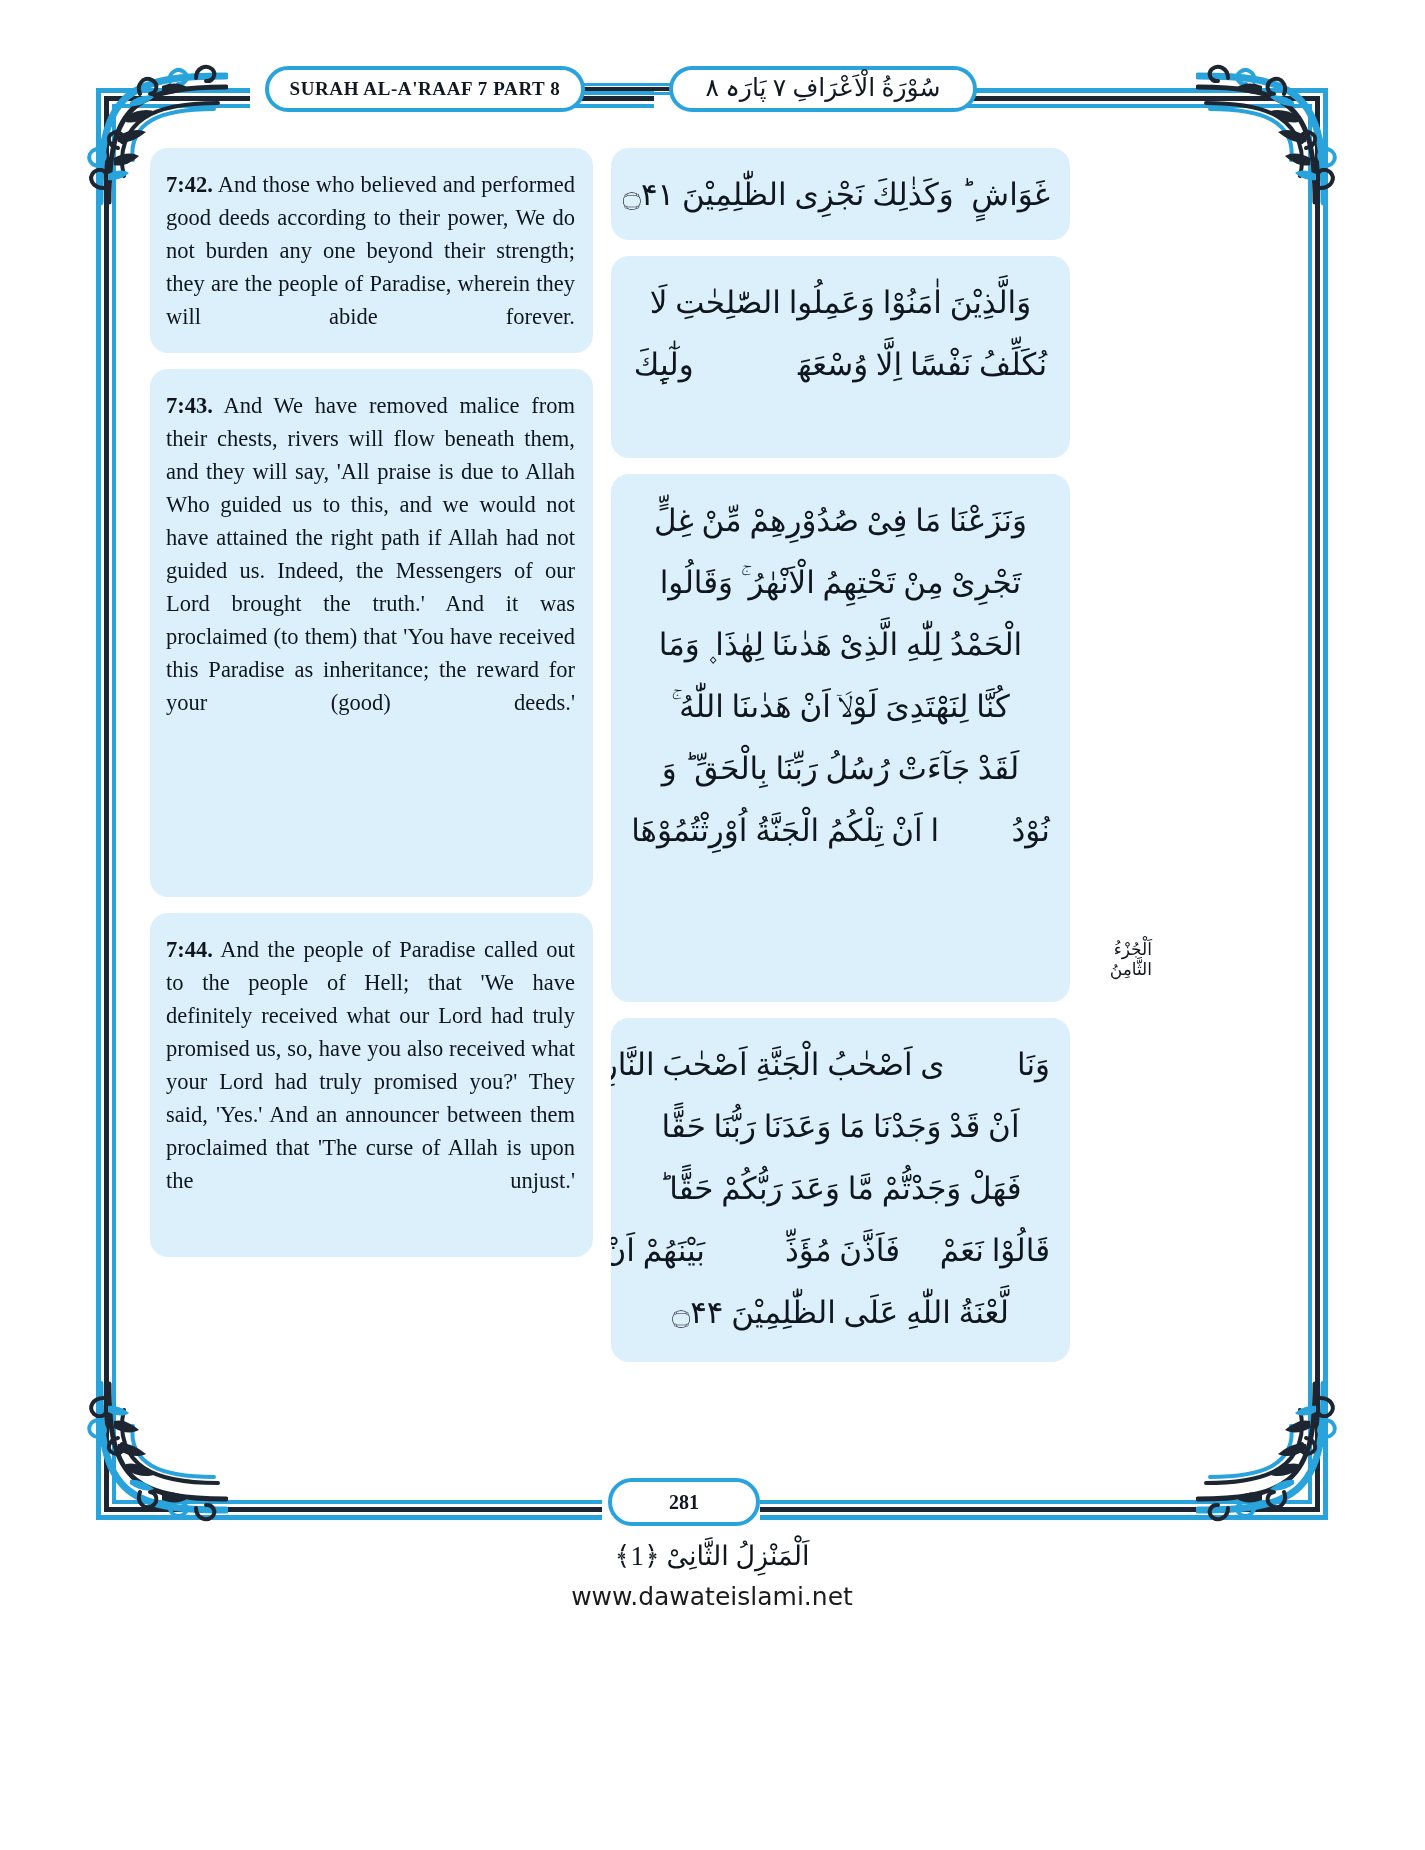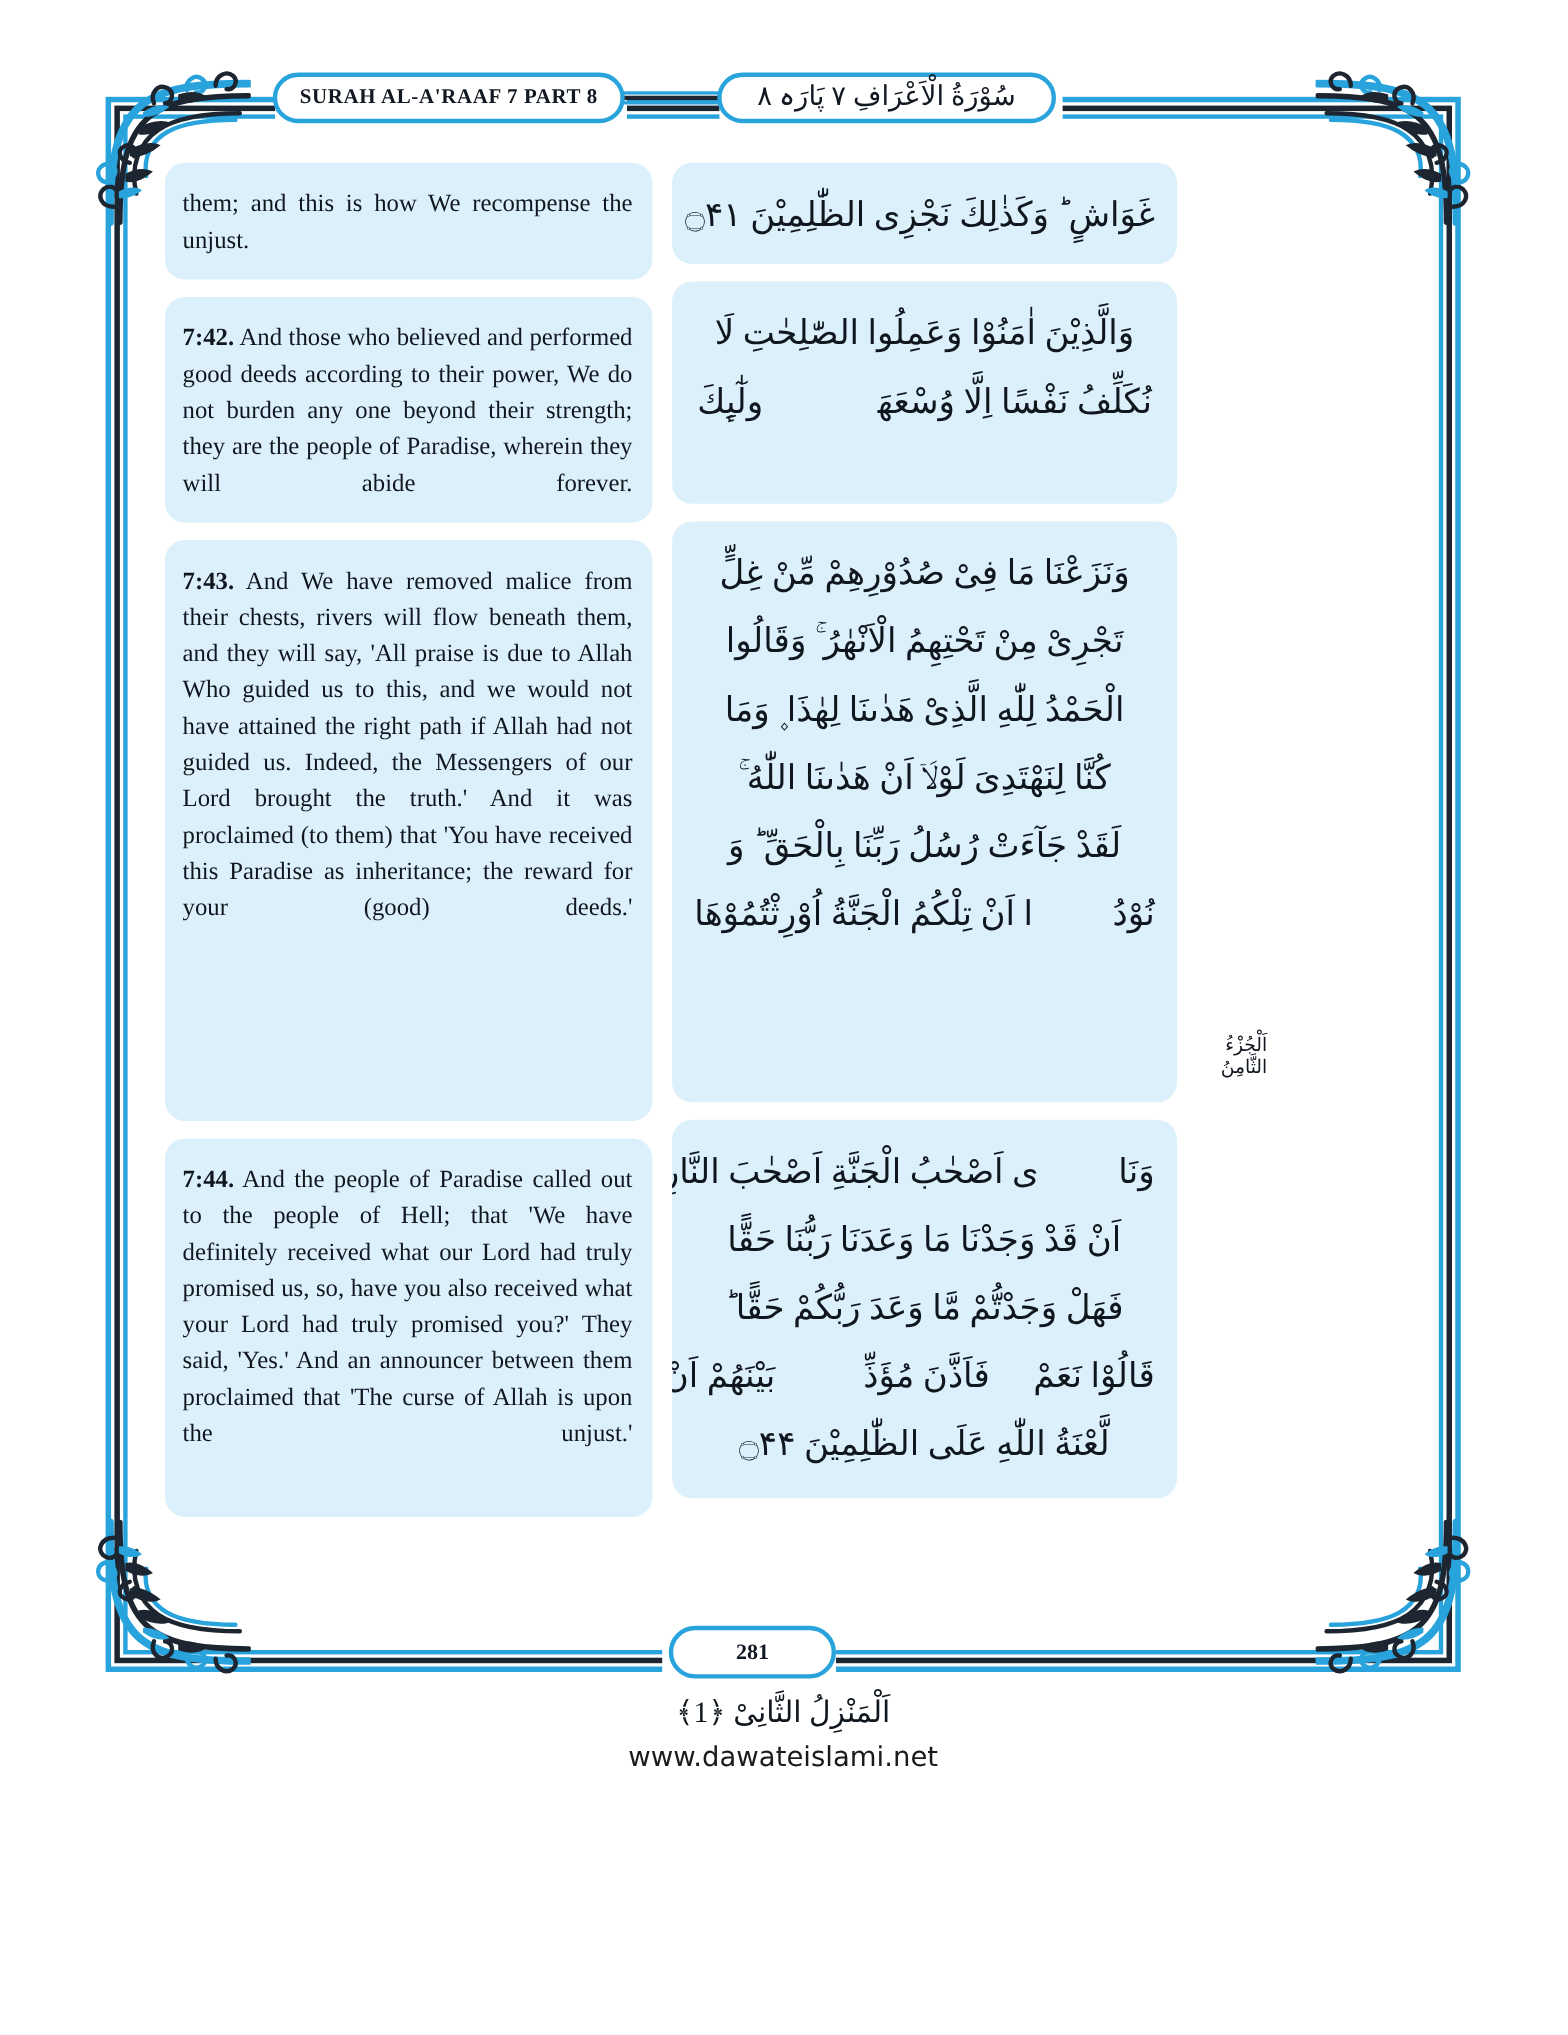--- a/index.html
+++ b/index.html
@@ -57,21 +57,21 @@
   
   .rule-gap {
     position: absolute;
     background: #fff;
     pointer-events: none;
   }
 
   
   .header-zone {
     position: absolute;
-    left: 104px;
+    left: 121px;
     top: 66px;
     width: 1200px;
     height: 64px;
   }
   .cap {
     position: absolute;
     top: 0;
     height: 46px;
     background: #fff;
     border: 4px solid #29a3dc;
@@ -375,23 +375,20 @@
       <span class="cap-text">SURAH AL-A'RAAF 7 PART 8</span>
     </div>
     <div class="cap cap-right">
       <span class="cap-text">سُوْرَةُ الْاَعْرَافِ ٧ پَارَہ ٨</span>
     </div>
   </div>
 
   <div class="content">
 
     <div class="col-en">
-      <div class="verse-en" style="min-height:72px;">
-        <span class="vnum"></span><span>them; and this is how We recompense the unjust.</span>
-      </div>
       <div class="verse-en" style="min-height:202px;">
         <span class="vnum">7:42.</span> <span>And those who believed and performed good deeds according to their power, We do not burden any one beyond their strength; they are the people of Paradise, wherein they will abide forever.</span>
       </div>
       <div class="verse-en" style="min-height:528px;">
         <span class="vnum">7:43.</span> <span>And We have removed malice from their chests, rivers will flow beneath them, and they will say, 'All praise is due to Allah Who guided us to this, and we would not have attained the right path if Allah had not guided us. Indeed, the Messengers of our Lord brought the truth.' And it was proclaimed (to them) that 'You have received this Paradise as inheritance; the reward for your (good) deeds.'</span>
       </div>
       <div class="verse-en" style="min-height:344px;">
         <span class="vnum">7:44.</span> <span>And the people of Paradise called out to the people of Hell; that 'We have definitely received what our Lord had truly promised us, so, have you also received what your Lord had truly promised you?' They said, 'Yes.' And an announcer between them proclaimed that 'The curse of Allah is upon the unjust.'</span>
       </div>
     </div>

